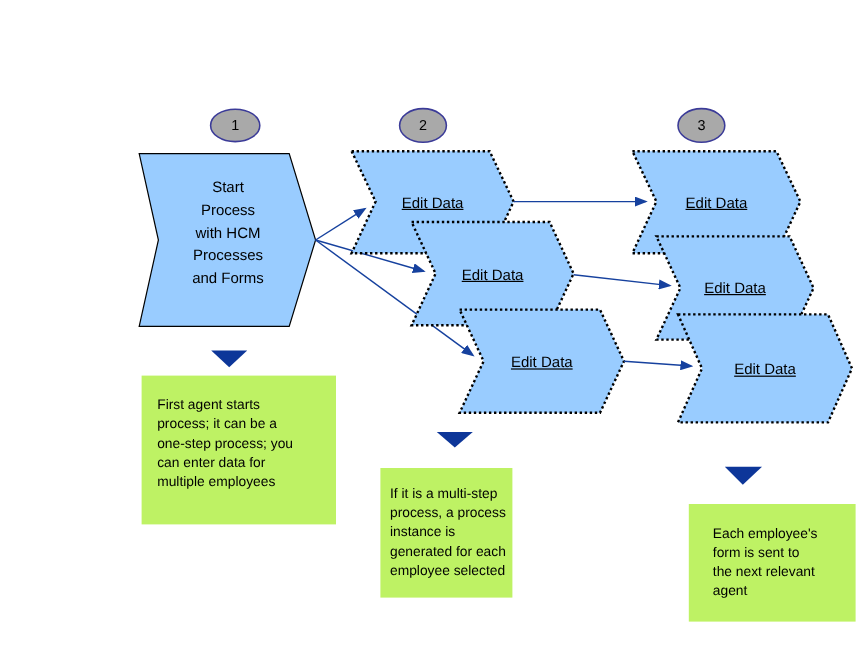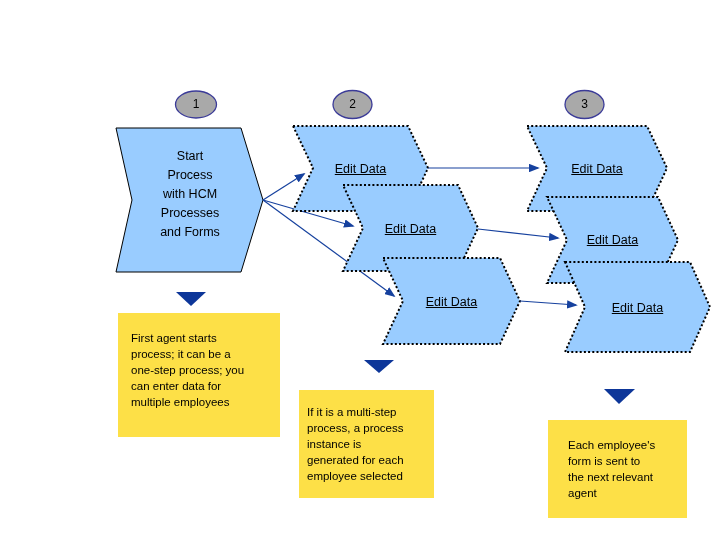--- a/index.html
+++ b/index.html
@@ -8,21 +8,21 @@
     font-family:"Liberation Sans", sans-serif; overflow:hidden;
   }
   svg.layer { position:absolute; left:0; top:0; }
   .overlay { position:absolute; color:#000000; }
   .step-num { font-size:12px; text-align:center; }
   .start-label {
     text-align:center; font-size:12.5px; line-height:19px; white-space:pre-line;
   }
   .edit-label { text-align:center; font-size:12.5px; line-height:16px;text-decoration:underline; }
   .note {
-    position:absolute; background:#fde047; color:#000000;
+    position:absolute; background:#bef264; color:#000000;
     font-size:11.5px; line-height:16px; white-space:pre-line;
     box-sizing:border-box;
   }
 </style>
 </head>
 <body>
 
 <div class="canvas">
 
   <svg class="layer" width="720" height="540" viewBox="0 0 720 540">
@@ -74,23 +74,23 @@
   <div class="overlay edit-label" style="left:403px; top:294px; width:97px;">Edit Data</div>
   <div class="overlay edit-label" style="left:547px; top:161px; width:100px;">Edit Data</div>
   <div class="overlay edit-label" style="left:567px; top:232px; width:91px;">Edit Data</div>
   <div class="overlay edit-label" style="left:585px; top:300px; width:105px;">Edit Data</div>
 
   <div class="note" style="left:118px; top:313px; width:162px; height:124px; padding:17px 10px 0 13px;">First agent starts
 process; it can be a
 one-step process; you
 can enter data for
 multiple employees</div>
-  <div class="note" style="left:299px; top:390px; width:135px; height:108px; padding:14px 5px 0 8px;">If it is a multi-step
+  <div class="note" style="left:317px; top:390px; width:110px; height:108px; padding:14px 5px 0 8px;">If it is a multi-step
 process, a process
 instance is
 generated for each
 employee selected</div>
-  <div class="note" style="left:548px; top:420px; width:139px; height:98px; padding:17px 5px 0 20px;">Each employee's
+  <div class="note" style="left:574px; top:420px; width:139px; height:98px; padding:17px 5px 0 20px;">Each employee's
 form is sent to
 the next relevant
 agent</div>
 
 </div>
 
 </body></html>

